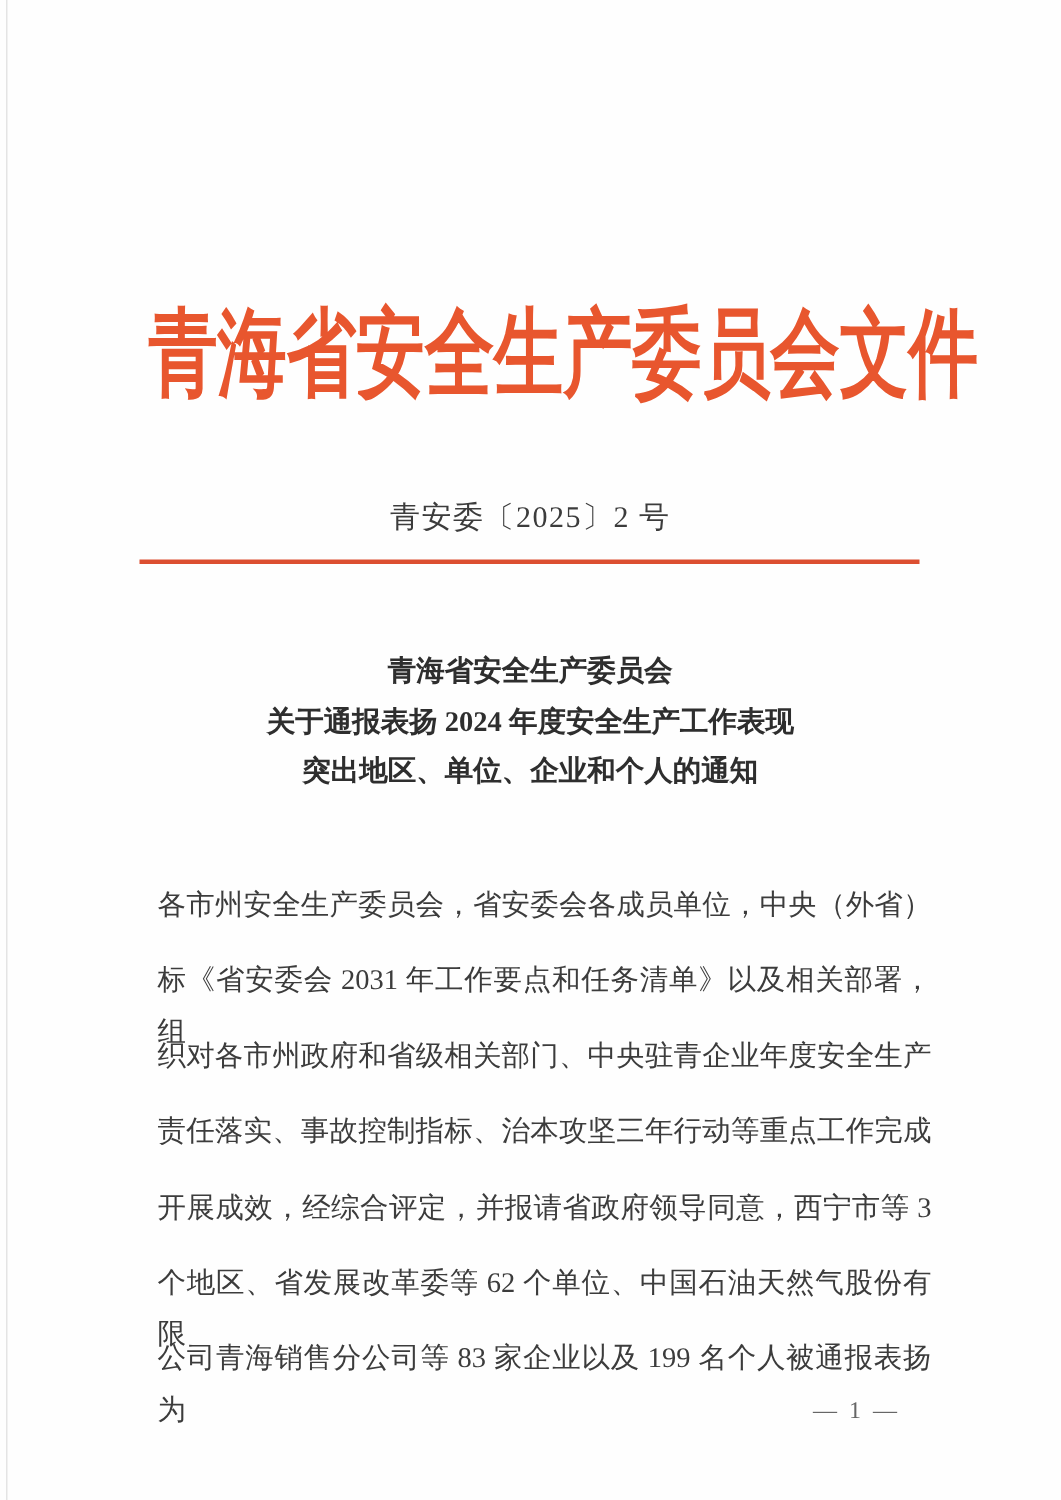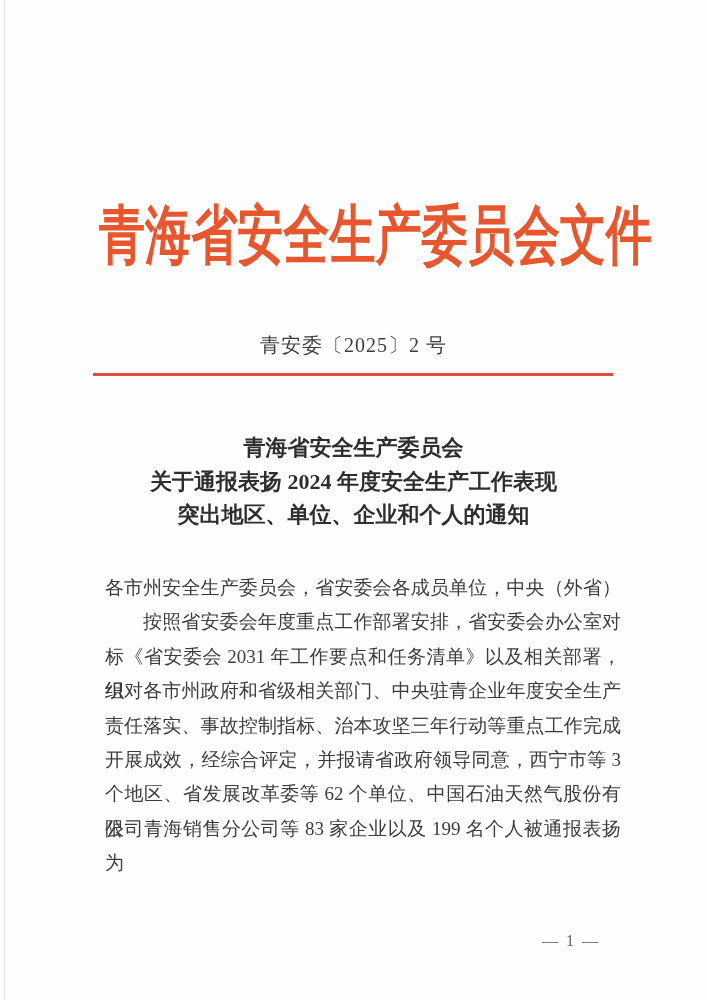--- a/index.html
+++ b/index.html
@@ -65,21 +65,21 @@
     width: 520px;
     height: 3px;
     background: var(--rule-red, #dc4f31);
   }
   .doc-title {
     position: absolute;
     top: 431px;
     left: 0;
     width: 707px;
     text-align: center;
-    font-size: 22px;
+    font-size: 19px;
     font-weight: bold;
     color: var(--title-ink, #2e2e2e);
   }
   .title-line {
     line-height: 33.5px;
     white-space: nowrap;
   }
   .body-block {
     position: absolute;
     top: 571px;
@@ -89,20 +89,21 @@
     color: var(--body-ink, #3c3c3c);
   }
   .line {
     line-height: 34.4px;
     height: 34.4px;
     text-align: left;
   }
   .just {
     text-align: justify;
     text-align-last: justify;
+    margin-top: 16px;
   }
   .indent {
     text-indent: 2em;
   }
   .page-number {
     position: absolute;
     top: 931px;
     left: 0;
     width: 600px;
     text-align: right;
@@ -124,21 +125,20 @@
   <div class="red-rule"></div>
 
   <div class="doc-title">
     <div class="title-line">青海省安全生产委员会</div>
     <div class="title-line">关于通报表扬 2024 年度安全生产工作表现</div>
     <div class="title-line">突出地区、单位、企业和个人的通知</div>
   </div>
 
   <div class="body-block">
     <div class="line just">各市州安全生产委员会，省安委会各成员单位，中央（外省）</div>
-    <div class="line just indent">按照省安委会年度重点工作部署安排，省安委会办公室对</div>
     <div class="line just">标《省安委会 2031 年工作要点和任务清单》以及相关部署，组</div>
     <div class="line just">织对各市州政府和省级相关部门、中央驻青企业年度安全生产</div>
     <div class="line just">责任落实、事故控制指标、治本攻坚三年行动等重点工作完成</div>
     <div class="line just">开展成效，经综合评定，并报请省政府领导同意，西宁市等 3</div>
     <div class="line just">个地区、省发展改革委等 62 个单位、中国石油天然气股份有限</div>
     <div class="line just">公司青海销售分公司等 83 家企业以及 199 名个人被通报表扬为</div>
   </div>
 
   <div class="page-number">— 1 —</div>
 

